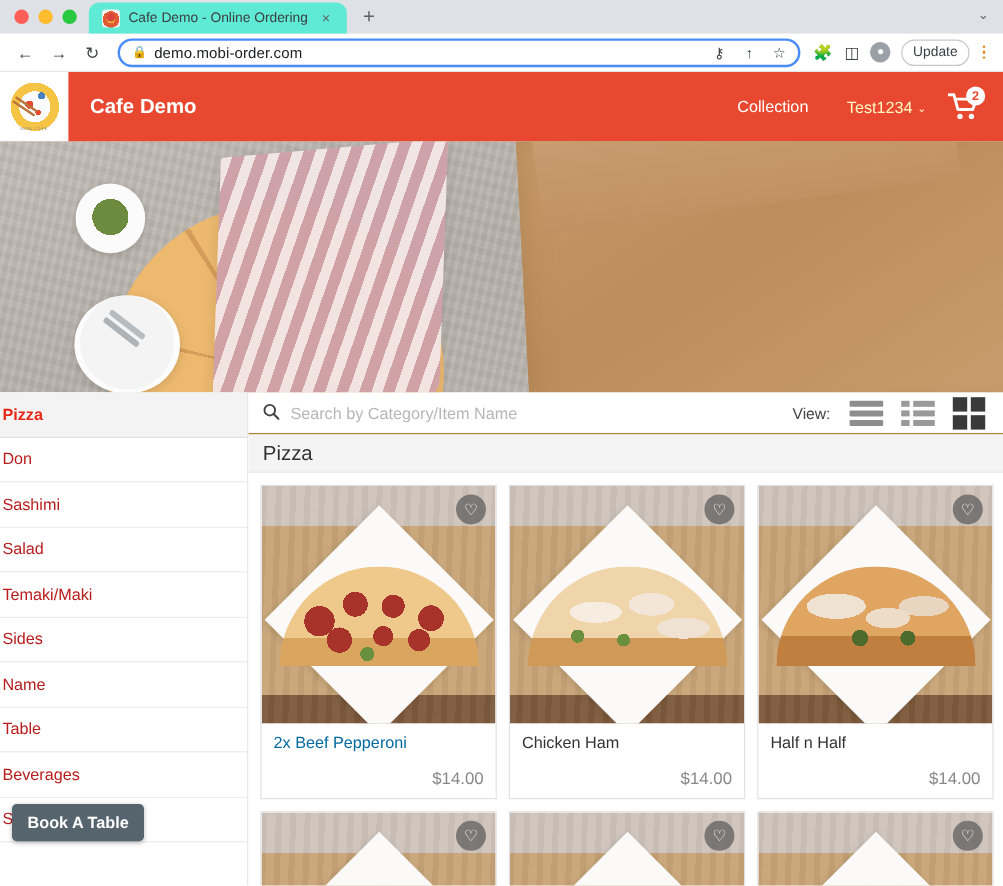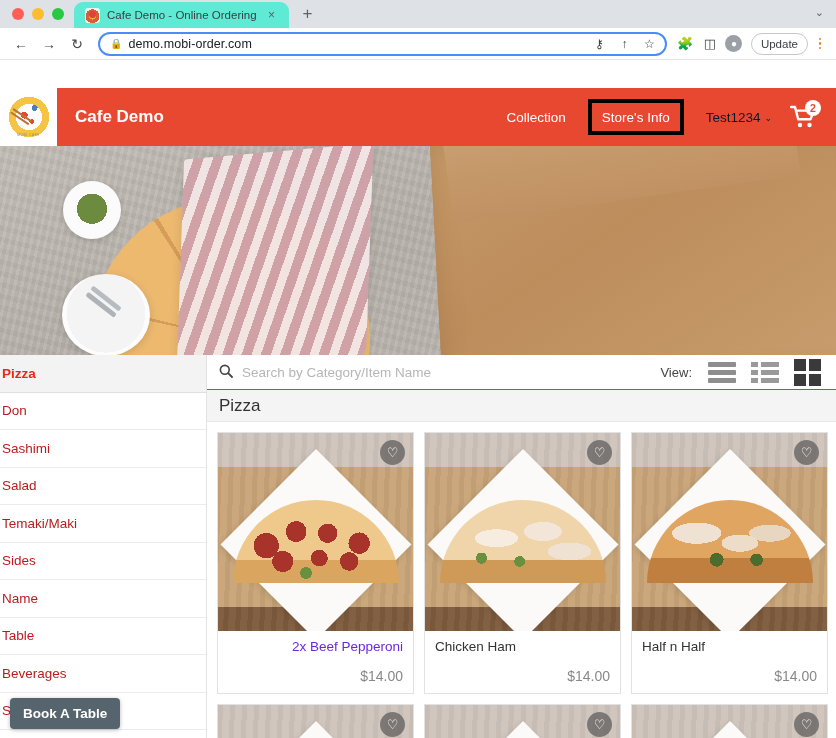--- a/index.html
+++ b/index.html
@@ -122,21 +122,20 @@
   .kebab { width: 16px; display: flex; flex-direction: column; align-items: center; gap: 2px; margin-left: 2px; }
   .kebab i { width: 2.5px; height: 2.5px; border-radius: 50%; background: #e8830c; display: block; }
 
   
   .site-header {
     height: 58px;
     background: #e8482f;
     display: flex;
     align-items: center;
     position: relative;
-    margin-top: 28px;
   }
   .logo-box {
     width: 57px; height: 58px;
     background: #fff;
     display: flex; align-items: center; justify-content: center;
     flex: 0 0 57px;
   }
   .logo-mark {
     width: 46px; height: 46px; border-radius: 50%;
     background:
@@ -175,21 +174,21 @@
     font-size: 13.5px;
     padding: 0 14px;
     white-space: nowrap;
   }
   .nav-highlight {
     border: 4px solid #000;
     padding: 5px 10px;
     margin: 0 4px;
   }
   .nav-highlight .nav-link { padding: 0; }
-  .user-menu { display: flex; align-items: center; gap: 4px; color: #0f172a; font-size: 13.5px; padding: 0 10px 0 14px; }
+  .user-menu { display: flex; align-items: center; gap: 4px; color: #fef9c3; font-size: 13.5px; padding: 0 10px 0 14px; }
   .caret { font-size: 9px; position: relative; top: 1px; }
   .cart-wrap { position: relative; width: 34px; height: 34px; display: flex; align-items: center; justify-content: center; margin-right: 6px; }
   .cart-badge {
     position: absolute; top: 0px; right: -1px;
     min-width: 16px; height: 16px;
     background: #fff; color: #e8482f;
     border-radius: 50%;
     font-size: 10.5px; font-weight: bold;
     display: flex; align-items: center; justify-content: center;
   }
@@ -401,21 +400,21 @@
   }
   .fav-btn {
     position: absolute; top: 7px; right: 8px;
     width: 25px; height: 25px; border-radius: 50%;
     background: rgba(90,90,90,.72);
     display: flex; align-items: center; justify-content: center;
     color: #fff; font-size: 13px;
   }
   .card-body { padding: 8px 10px 9px 10px; }
   .item-name { font-size: 13.5px; color: #333; }
-  .item-name.in-cart { color: #6d28d9; text-align: right; }
+  .item-name.in-cart { color: #0369a1; }
   .item-price { font-size: 14px; color: #888; text-align: right; margin-top: 14px; }
 </style>
 </head>
 <body>
 
 <div class="browser-tabstrip">
   <div class="traffic-lights">
     <span class="dot red"></span>
     <span class="dot yellow"></span>
     <span class="dot green"></span>
@@ -456,23 +455,20 @@
 <div class="site-header">
   <div class="logo-box">
     <div class="logo-mark">
       <span class="logo-caption">MOBI CAFE</span>
     </div>
   </div>
   <div class="brand-name">Cafe Demo</div>
   <div class="header-nav">
     <div>
       <span class="nav-link">Collection</span>
-    </div>
-    <div class="nav-highlight">
-      <span class="nav-link">Store's Info</span>
     </div>
     <div class="user-menu">
       <span>Test1234</span>
       <span class="caret">⌄</span>
     </div>
     <div class="cart-wrap">
       <svg width="27" height="24" viewBox="0 0 27 24">
         <path d="M1 2 h4 l3.2 12.2 h12.4 l3.2 -8.6 H7.6" fill="none" stroke="#fff" stroke-width="2.4" stroke-linecap="round" stroke-linejoin="round"></path>
         <circle cx="10" cy="20" r="2.2" fill="#fff"></circle>
         <circle cx="19.5" cy="20" r="2.2" fill="#fff"></circle>

